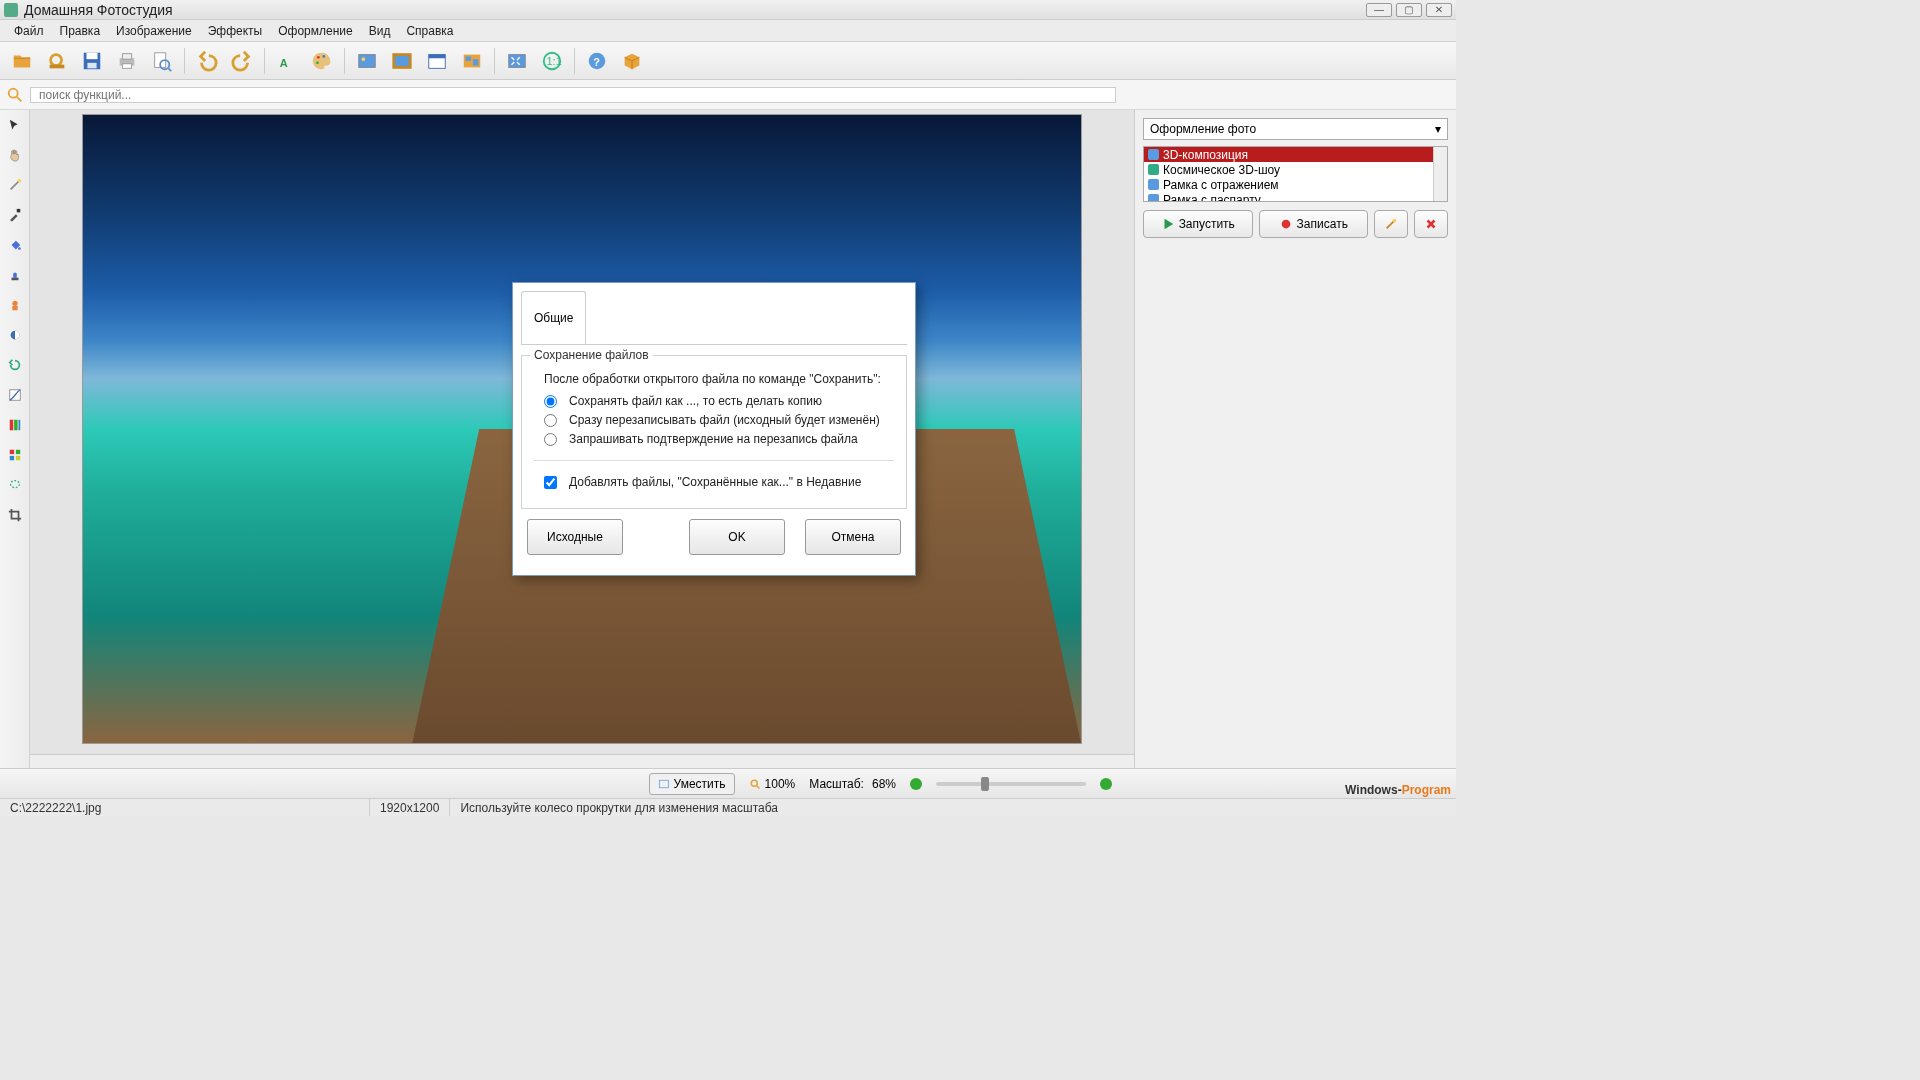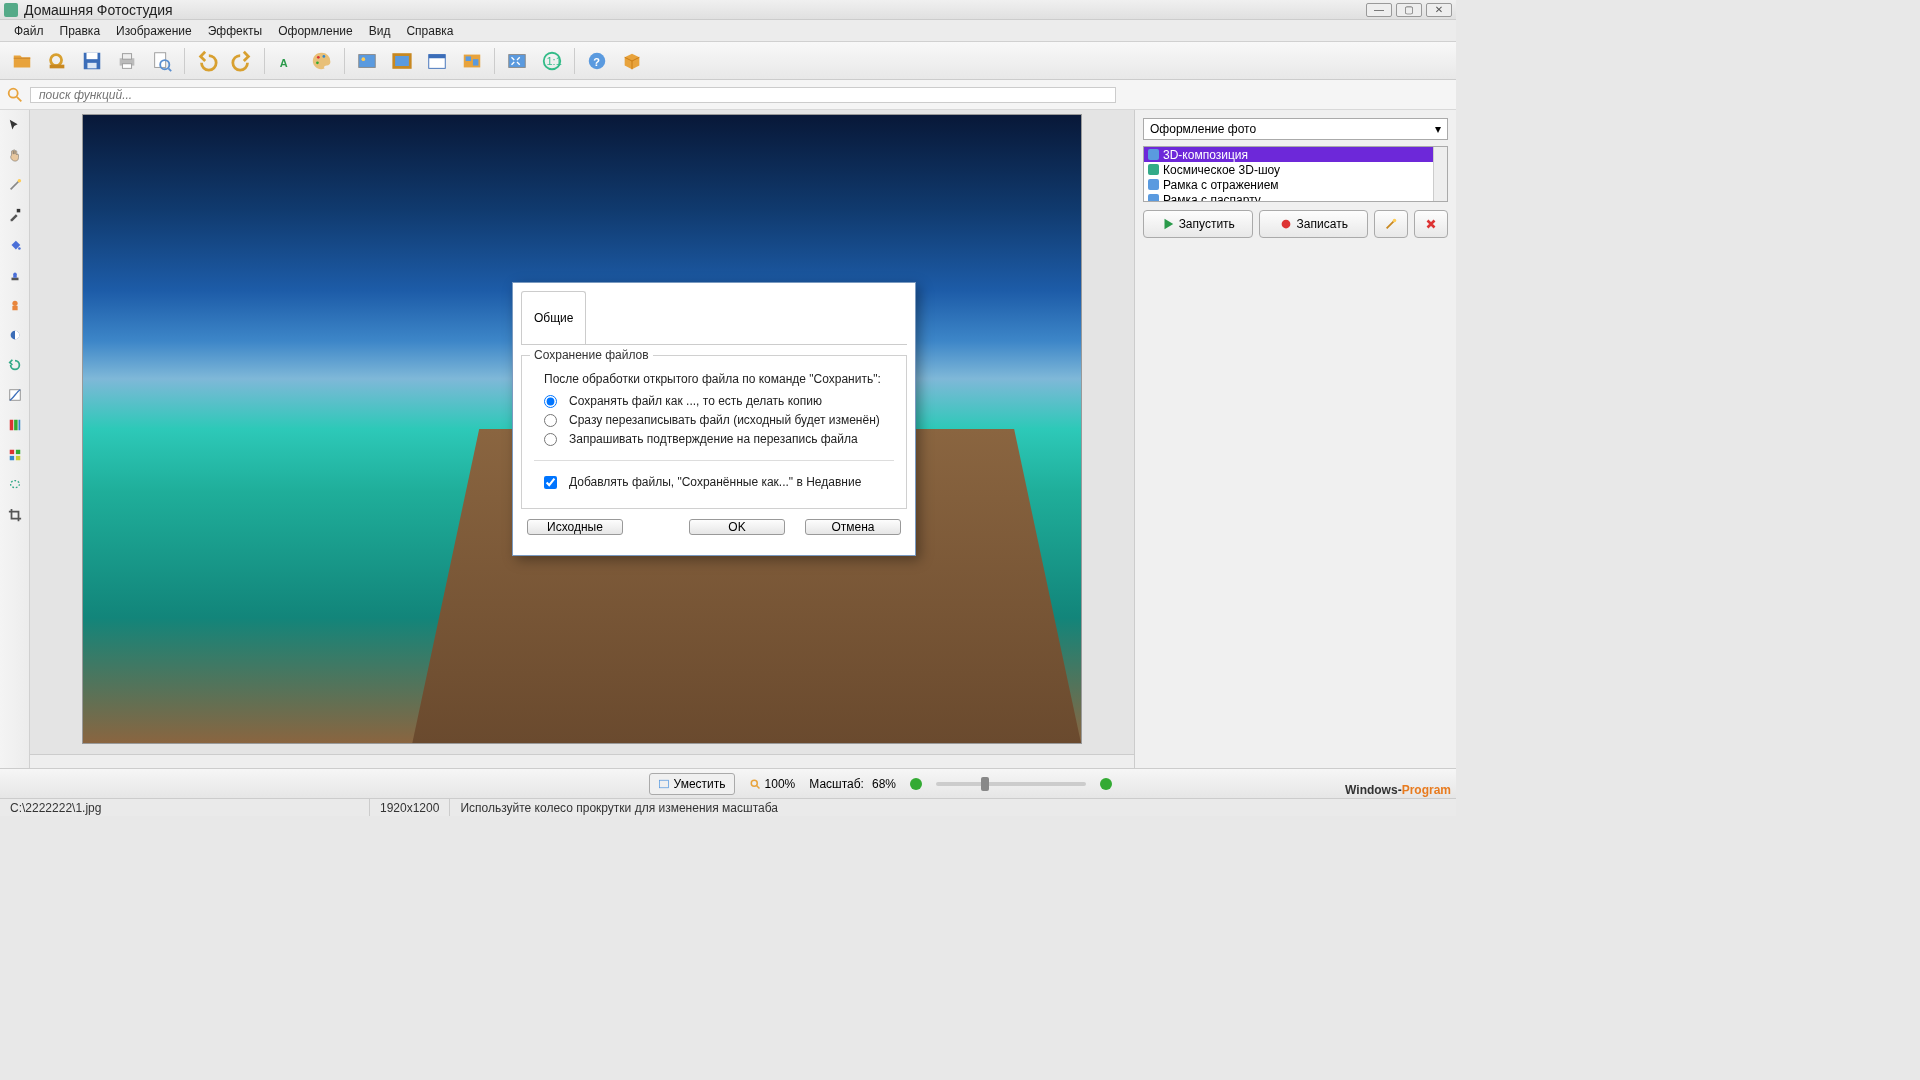--- a/index.html
+++ b/index.html
@@ -18,42 +18,42 @@
 
 
 .toolbar { height: 38px; background: linear-gradient(#f8f8f8,#e8e8e8); border-bottom: 1px solid #ccc; display: flex; align-items: center; padding: 0 6px; gap: 3px; }
 .tbtn { width: 32px; height: 30px; display: flex; align-items: center; justify-content: center; border-radius: 3px; cursor: pointer; }
 .tsep { width: 1px; height: 26px; background: #ccc; margin: 0 3px; }
 .ticon { width: 22px; height: 22px; }
 
 
 .searchbar { height: 30px; background: #f5f5f5; border-bottom: 1px solid #d8d8d8; display: flex; align-items: center; padding: 0 6px; }
 .searchbar .sicon { width: 18px; height: 18px; margin-right: 6px; }
-.searchbar input { flex: 1; max-width: 1086px; height: 16px; border: 1px solid #ccc; padding: 0 8px; font-style: italic; color: #999; background: #fff; }
+.searchbar input { flex: 1; max-width: 1086px; height: 16px; border: 1px solid #ccc; padding: 0 8px; color: #999; background: #fff; }
 
 
 .main { display: flex; height: 658px; }
 .left-tools { width: 30px; background: linear-gradient(90deg,#f4f4f4,#ececec); border-right: 1px solid #d0d0d0; display: flex; flex-direction: column; align-items: center; padding-top: 4px; gap: 8px; }
 .ltool { width: 22px; height: 22px; display: flex; align-items: center; justify-content: center; cursor: pointer; border-radius: 2px; }
 
 .canvas-area { flex: 1; background: #e4e4e4; position: relative; display: flex; flex-direction: column; }
 .canvas-inner { flex: 1; position: relative; overflow: hidden; display: flex; align-items: flex-start; justify-content: center; padding: 4px 18px; }
 .image-ph { width: 1000px; height: 630px; background: linear-gradient(to bottom, #081838 0%, #103a6e 15%, #1d5ca8 28%, #3d86c8 36%, #7fb8d8 42%, #2dc9b8 50%, #1fae9a 60%, #12857a 80%, #8a6540 100%); position: relative; border: 1px solid #999; }
 .image-ph::before { content:""; position:absolute; left:33%; right:0; top:50%; bottom:0; background: linear-gradient(to bottom, #8a6540, #6a4a2e); clip-path: polygon(10% 0%, 90% 0%, 100% 100%, 0% 100%); }
 .scroll-h { height: 14px; background: #eee; border-top: 1px solid #ccc; }
 
 
 .rightpanel { width: 322px; background: #f0f0f0; border-left: 1px solid #ccc; display: flex; flex-direction: column; }
 .rtabs { height: 26px; display: flex; background: linear-gradient(#e8e8e8,#dadada); border-bottom: 1px solid #bbb; }
 .rtab { padding: 4px 10px; border: 1px solid #bbb; border-bottom: none; background: #e6e6e6; color: #444; margin-top: 2px; cursor: pointer; }
 .rtab.active { background: #fff; }
 .rcombo { margin: 8px 8px 6px; height: 22px; border: 1px solid #aaa; background: #fff; display: flex; align-items: center; padding: 0 6px; justify-content: space-between; cursor: pointer; }
 .rlist { margin: 0 8px; border: 1px solid #aaa; background: #fff; height: 56px; overflow: hidden; position: relative; }
 .rlist-item { height: 15px; padding: 0 4px; display: flex; align-items: center; gap: 4px; font-size: 11px; }
-.rlist-item.selected { background: #6d28d9; color: #fff; }
+.rlist-item.selected { background: #b91c1c; color: #fff; }
 .rlist-item .ico { width: 11px; height: 11px; border-radius: 2px; }
 .rlist-scroll { position: absolute; right: 0; top: 0; width: 14px; height: 100%; background: #eee; border-left: 1px solid #ccc; }
 .rbtns { display: flex; gap: 6px; margin: 8px; }
 .rbtn { height: 28px; border: 1px solid #aaa; border-radius: 4px; background: linear-gradient(#fdfdfd,#e8e8e8); display: flex; align-items: center; justify-content: center; gap: 4px; cursor: pointer; padding: 0 10px; }
 .rbtn.icon-only { width: 34px; padding: 0; }
 
 
 .bottombar { height: 30px; background: linear-gradient(#f6f6f6,#e6e6e6); border-top: 1px solid #ccc; display: flex; align-items: center; padding: 0 10px; gap: 14px; justify-content: flex-end; }
 .fitbtn { border: 1px solid #aaa; padding: 3px 8px; border-radius: 3px; background: #f0f0f0; display: flex; align-items: center; gap: 4px; cursor: pointer; }
 .zoom-slider { width: 150px; height: 4px; background: #ccc; position: relative; border-radius: 2px; }
@@ -75,21 +75,21 @@
 .modal-body { padding: 8px; }
 .modal-tabbar { display: flex; border-bottom: 1px solid #ccc; }
 .modal-tab { padding: 19px 12px; border: 1px solid #ccc; border-bottom: none; background: #fff; border-radius: 3px 3px 0 0; font-size: 12px; cursor: pointer; }
 .fieldset { border: 1px solid #d0d0d0; margin-top: 10px; padding: 10px 12px 14px; position: relative; }
 .fieldset-legend { position: absolute; top: -8px; left: 8px; background: #fff; padding: 0 4px; color: #333; font-size: 12px; }
 .fieldset .desc { margin: 6px 0 8px 10px; color: #222; }
 .radio-row, .check-row { display: flex; align-items: center; gap: 12px; margin: 5px 0 5px 10px; color: #222; }
 .radio-row input, .check-row input { width: 13px; height: 13px; }
 .hr { height: 1px; background: #ddd; margin: 14px 0; }
 .modal-buttons { display: flex; gap: 20px; padding: 10px 6px 12px; }
-.mbtn { width: 96px; height: 16px; border: 1px solid #999; border-radius: 3px; background: linear-gradient(#fdfdfd,#e6e6e6); cursor: pointer; text-align: center; }
+.mbtn { width: 96px; height: 36px; border: 1px solid #999; border-radius: 3px; background: linear-gradient(#fdfdfd,#e6e6e6); cursor: pointer; text-align: center; }
 
 svg { display: block; }
 </style>
 </head>
 <body>
 
 <div class="titlebar">
   <div class="app-icon"></div>
   <div class="title">Домашняя Фотостудия</div>
   <div class="winbtns">

